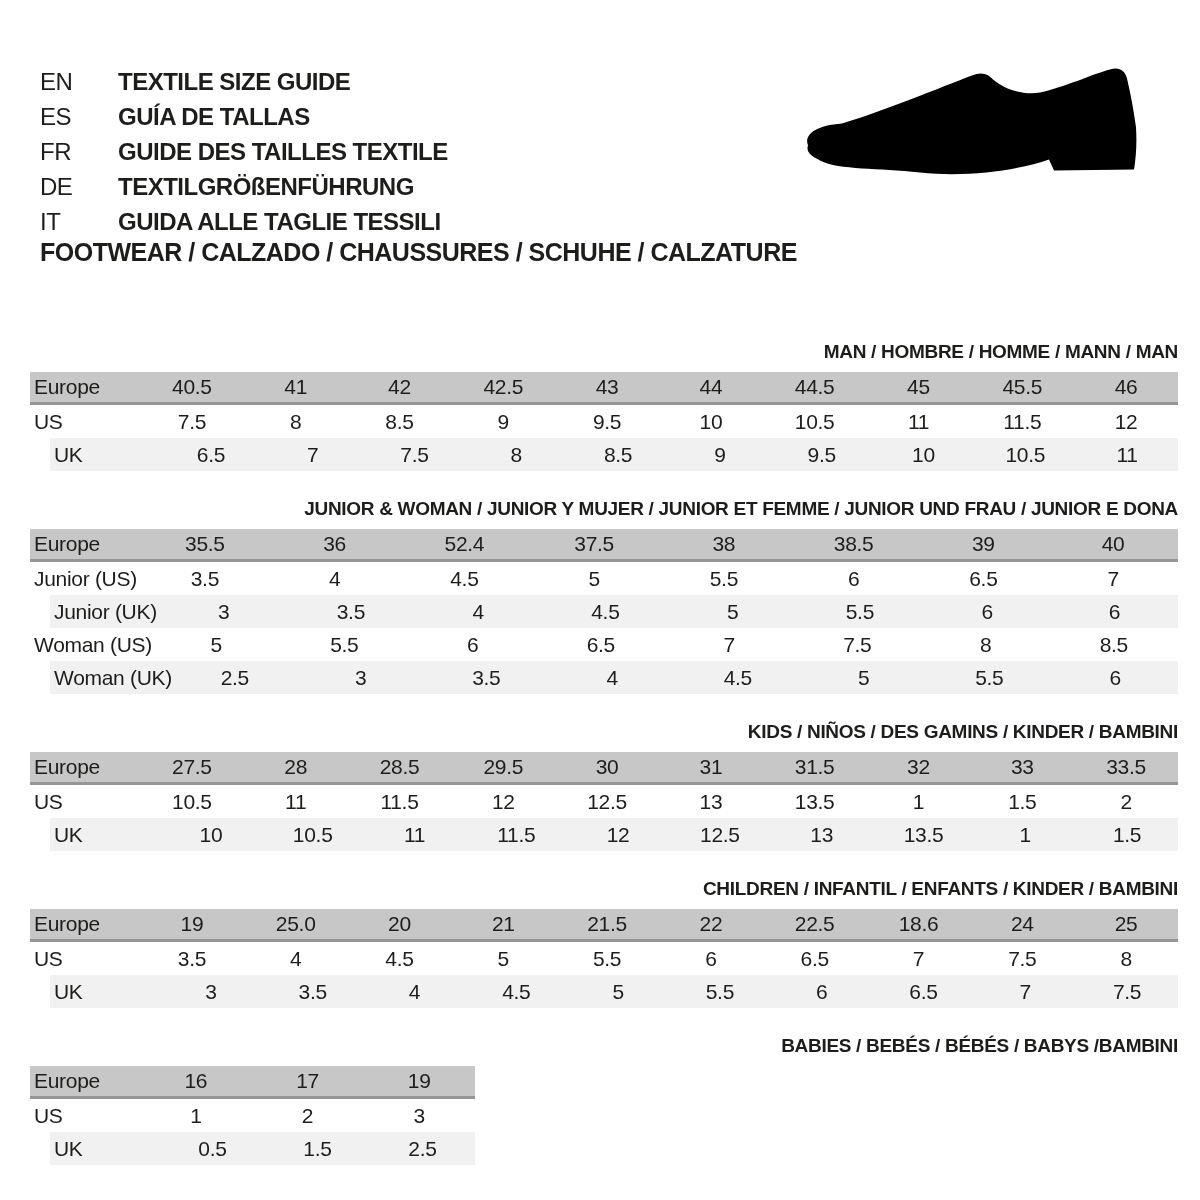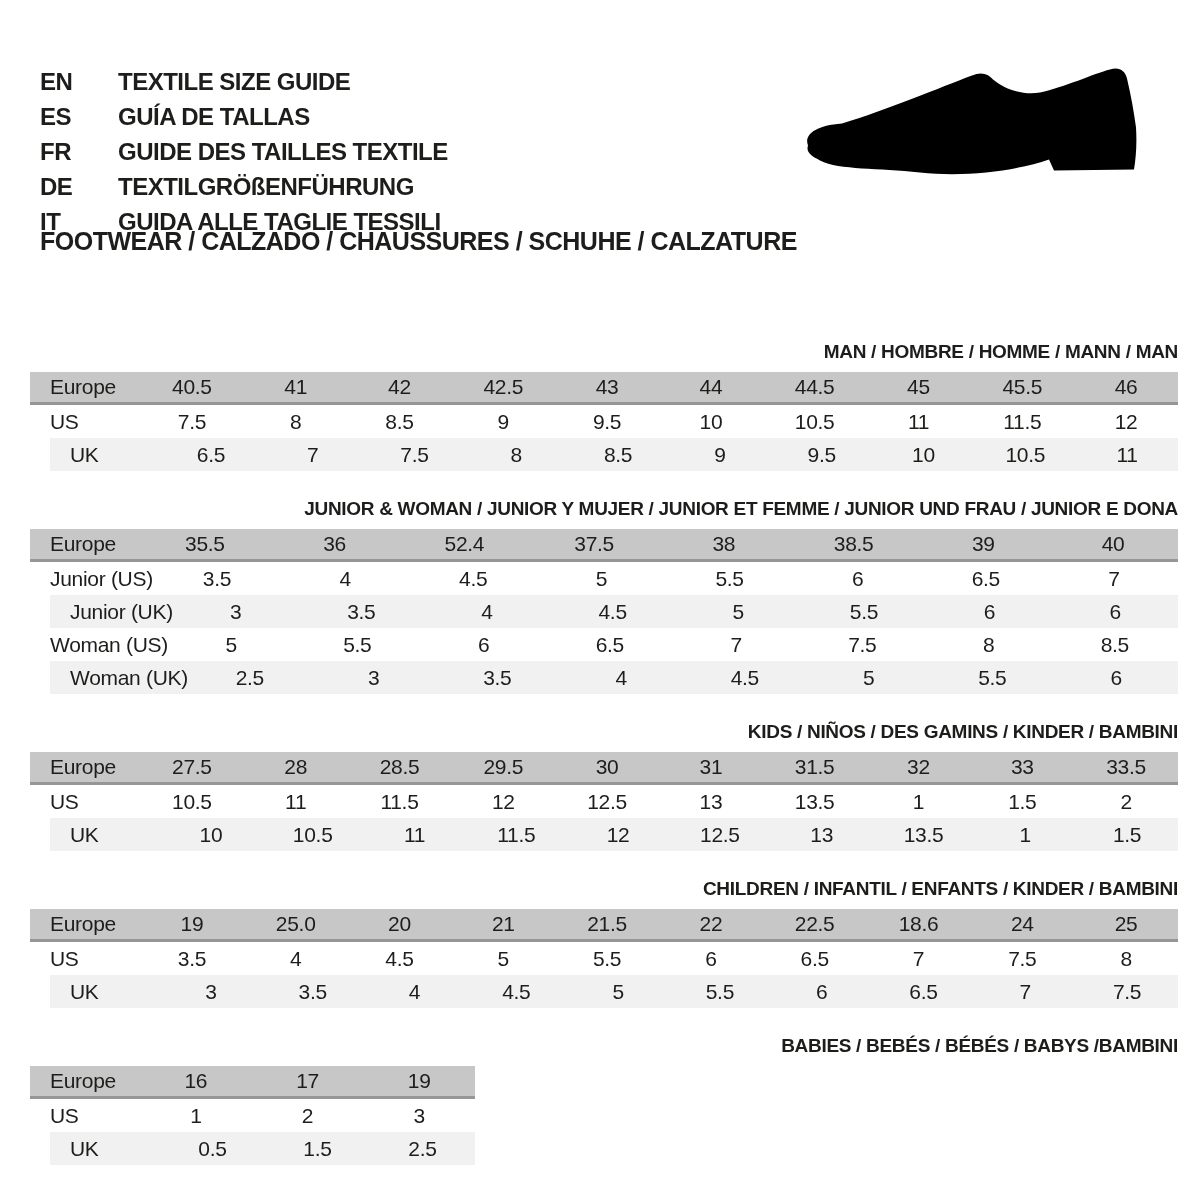--- a/index.html
+++ b/index.html
@@ -10,43 +10,43 @@
     background:#ffffff;
     font-family:"Liberation Sans", sans-serif;
     color:#1d1d1b;
     overflow:hidden;
   }
   
   .header { position:relative; padding:36px 0 0 40px; }
   .lang-row { display:flex; align-items:baseline; height:35px; }
   .lang-code {
     width:78px; flex:0 0 auto;
-    font-size:24px; font-weight:bold; letter-spacing:-0.5px;
+    font-size:24px; font-weight:normal; letter-spacing:-0.5px;
   }
   .lang-label { font-size:24px; font-weight:bold; letter-spacing:-0.5px; white-space:nowrap;margin-top:32px; }
   .category-line {
-    margin-top:16px;
+    margin-top:27px;
     font-size:25px; font-weight:bold; letter-spacing:-0.5px; white-space:nowrap;
   }
   .shoe-wrap { position:absolute; left:802px; top:64px; width:345px; height:122px; }
   .shoe-wrap svg { width:100%; height:100%; display:block; }
   
   .tables { position:absolute; left:30px; top:340px; width:1148px; }
   .size-section { margin-bottom:26px; }
   .size-section h2 {
     font-size:19px; font-weight:bold; letter-spacing:-0.3px;
     line-height:23px; margin:0 0 9px 0; white-space:nowrap;text-align:right;
   }
   .size-table { width:100%; }
   .size-section.narrow .size-table { width:445px; }
   .trow { display:flex; align-items:center; height:33px; }
   .trow.head { background:#c7c7c7; border-bottom:3px solid #969696; }
   .trow.alt  { background:#f1f1f1;margin-left:20px; }
   .cell { font-size:21px; letter-spacing:-0.3px; }
-  .cell.label { flex:0 0 110px; padding-left:20px; text-align:left; white-space:nowrap; }
+  .cell.label { flex:0 0 110px; padding-left:4px; text-align:left; white-space:nowrap; }
   .cell.val { flex:1 1 0; text-align:center; }
 </style>
 </head>
 <body>
 
 <div class="page">
 
   <div class="header">
     <div class="lang-list">
       <div class="lang-row">

